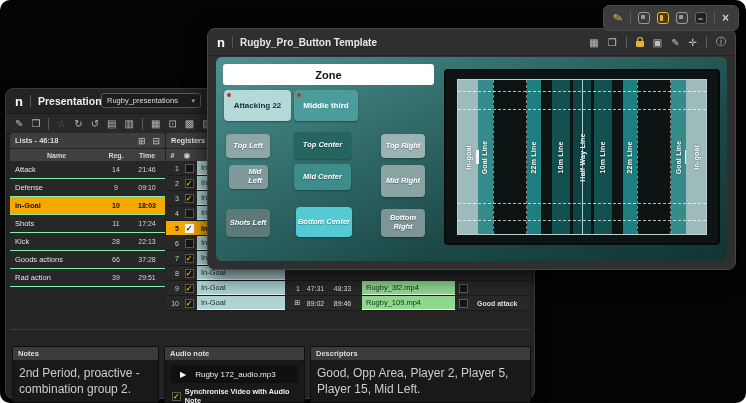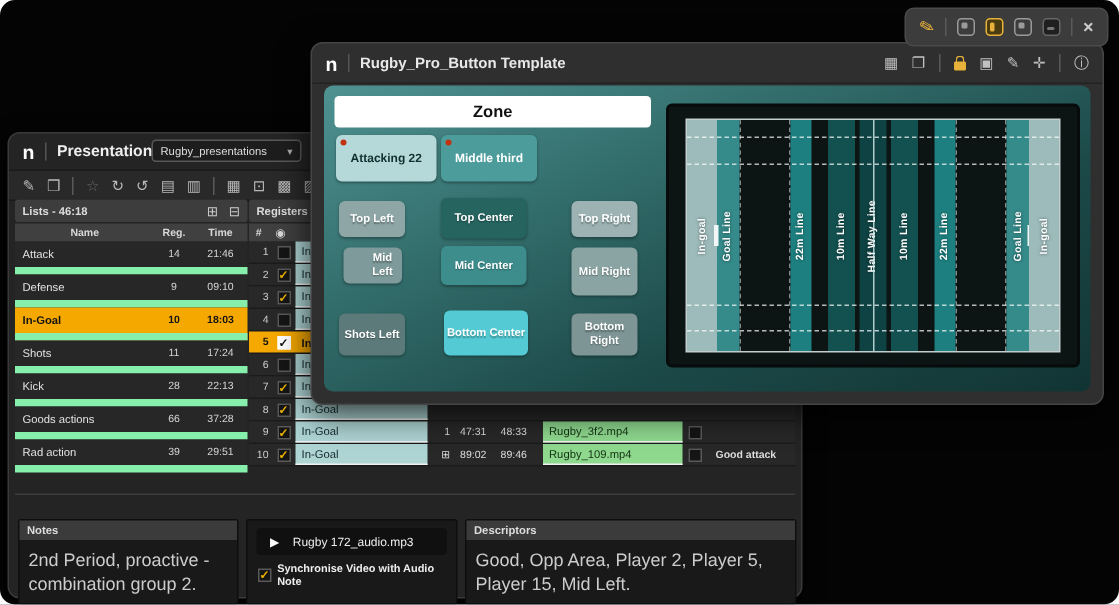--- a/index.html
+++ b/index.html
@@ -39,21 +39,21 @@
   .tables{position:absolute;left:0;top:44px;right:0;}
   .lists-panel{position:absolute;left:4px;width:155px;}
   .panel-hdr{height:15px;background:#3d3d3d;border-radius:2px;display:flex;align-items:center;
     font-size:7.5px;font-weight:bold;color:#dddddd;padding:0 5px;margin-bottom:1px;}
   .panel-hdr .sp{flex:1;}
   .panel-hdr .hico{font-size:9px;color:#cccccc;font-weight:normal;margin-left:7px;}
   .t-hdr{height:12px;background:#404040;display:flex;align-items:center;font-size:7px;font-weight:bold;color:#d8d8d8;}
   .t-hdr .c-name{flex:1;text-align:center;}
   .t-hdr .c-reg{width:26px;text-align:center;}
   .t-hdr .c-time{width:36px;text-align:center;}
-  .list-row{height:17px;display:flex;align-items:center;background:#272727;border-bottom:5px solid #86efac;}
+  .list-row{height:17px;display:flex;align-items:center;background:#272727;border-bottom:1px solid #86efac;}
   .list-row .c-name{flex:1;font-size:7.5px;color:#e2e2e2;padding-left:5px;}
   .list-row .c-reg{width:26px;text-align:center;font-size:7px;color:#d5d5d5;}
   .list-row .c-time{width:36px;text-align:center;font-size:7px;color:#d5d5d5;}
   .list-row.sel{background:#f5a800;}
   .list-row.sel .c-name,.list-row.sel .c-reg,.list-row.sel .c-time{color:#141414;font-weight:bold;}
 
   .reg-panel{position:absolute;left:160px;right:4px;}
   .reg-colhdr{height:12px;background:#404040;display:flex;align-items:center;font-size:7px;font-weight:bold;color:#d8d8d8;}
   .reg-colhdr .ch-num{width:13px;text-align:center;}
   .reg-colhdr .ch-eye{width:16px;text-align:center;font-size:8px;font-weight:normal;}
@@ -101,21 +101,21 @@
 
   .tpl-panel{position:absolute;left:8px;right:8px;top:28px;bottom:8px;border-radius:6px;overflow:hidden;
     background:linear-gradient(155deg,#4f9292 0%,#35716f 30%,#1c4a49 65%,#113433 100%);}
   .zone-hdr{position:absolute;left:7px;top:7px;width:211px;height:21px;background:#ffffff;border-radius:3px;
     display:flex;align-items:center;justify-content:center;font-size:11px;font-weight:bold;color:#111111;}
   .zbtn{position:absolute;top:33px;height:31px;border-radius:4px;display:flex;align-items:center;justify-content:center;
     font-size:8px;font-weight:bold;box-shadow:0 1px 2px rgba(0,0,0,.35);}
   .dot{position:absolute;left:3px;top:3px;width:4px;height:4px;border-radius:50%;}
   .gbtn{position:absolute;border-radius:4px;display:flex;align-items:center;justify-content:center;text-align:center;
     font-size:7.5px;font-weight:bold;color:#ffffff;line-height:1.15;padding:1px;box-sizing:border-box;
-    box-shadow:0 1px 2px rgba(0,0,0,.3);text-shadow:0 1px 1px rgba(0,0,0,.35);}
+    box-shadow:0 1px 2px rgba(0,0,0,.3);text-shadow:0 1px 1px rgba(0,0,0,.35);font-style:italic;}
 
   .field{position:absolute;left:228px;top:12px;width:276px;height:176px;background:#0c1414;border:2px solid #070b0b;border-radius:4px;box-sizing:border-box;}
   .pitch{position:absolute;left:11px;right:11px;top:8px;bottom:8px;border:1px solid #c2cdcd;display:flex;}
   .band{position:relative;display:flex;align-items:center;justify-content:center;}
   .vtxt{transform:rotate(-90deg);white-space:nowrap;font-size:7px;font-weight:bold;color:#ffffff;
     letter-spacing:.2px;text-shadow:0 0 2px rgba(0,0,0,.55);}
   .w-ingoal{width:8%;}.w-goal{width:6%;}.w-gap{width:14%;}.w-22{width:5.5%;}.w-sgap{width:4.5%;}
   .w-10{width:7%;}.w-tiny{width:1.5%;}.w-half{width:7%;}
   .gap{box-sizing:border-box;}
   .w-gap{border-left:1px dashed rgba(255,255,255,.5);border-right:1px dashed rgba(255,255,255,.5);}
@@ -327,20 +327,21 @@
     </div>
 
     <div class="bottom-sep"></div>
 
     <div class="bpanel p-notes">
       <div class="bhdr">Notes</div>
       <div class="btxt">2nd Period, proactive - combination group 2.</div>
     </div>
 
     <div class="bpanel p-audio">
+      <div class="bhdr">Audio note</div>
       <div class="audio-file">
         <span class="play">▶</span>
         <span class="audio-name">Rugby 172_audio.mp3</span>
       </div>
       <div class="sync-row">
         <span class="chk">✓</span>
         <span class="lbl">Synchronise Video with Audio Note</span>
       </div>
     </div>
 

